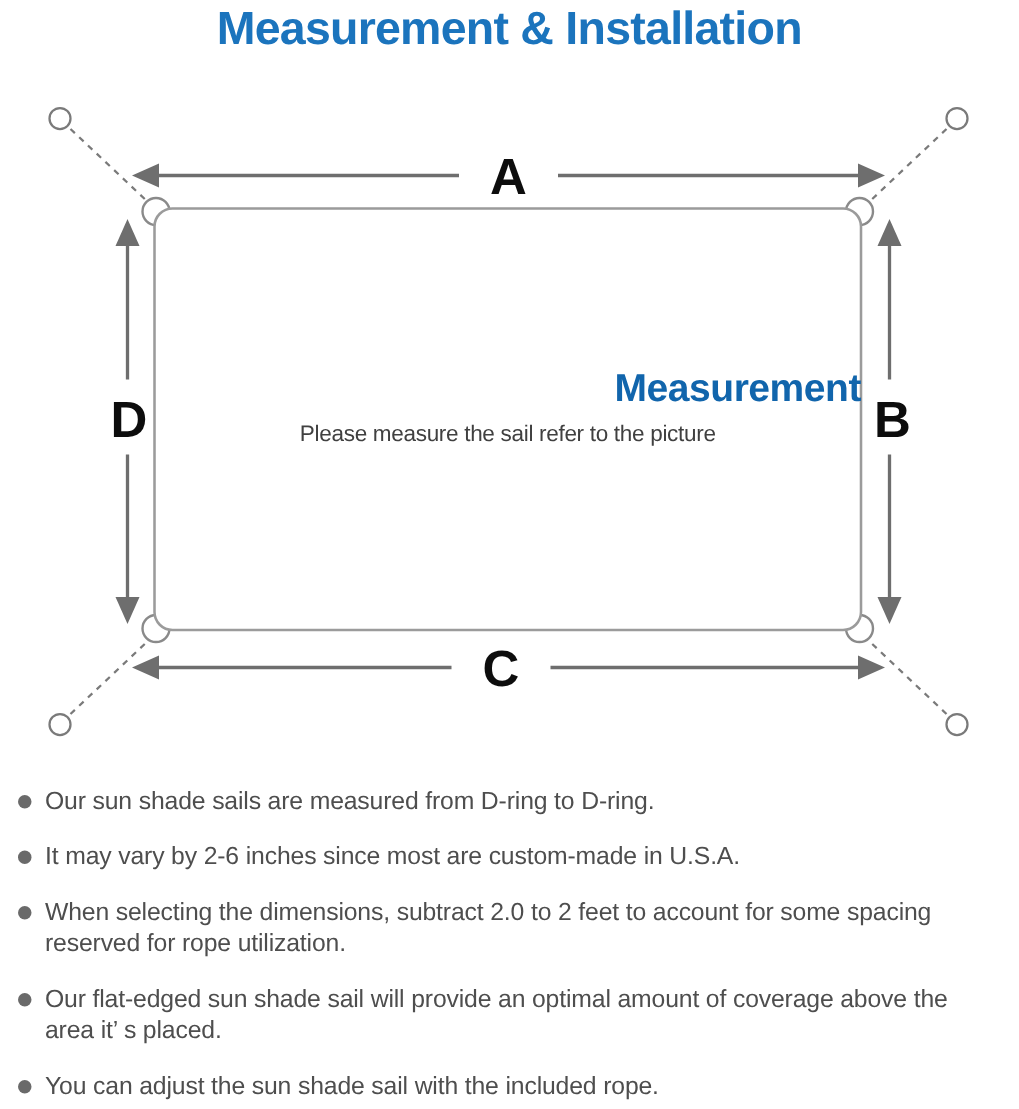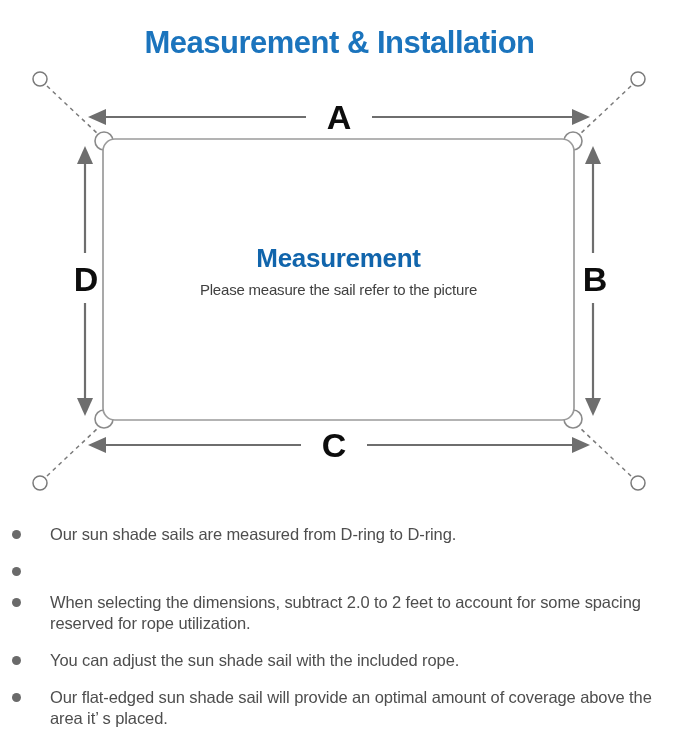--- a/index.html
+++ b/index.html
@@ -14,21 +14,20 @@
   .title {
     position: absolute;
     top: 1px;
     left: 0;
     width: 679px;
     text-align: center;
     font-size: 31px;
     font-weight: bold;
     letter-spacing: -0.5px;
     color: #1b74bd;
-    margin-top: 24px;
   }
   .diagram {
     position: absolute;
     top: 0;
     left: 0;
   }
   .dim-label {
     font-family: "Liberation Sans", sans-serif;
     font-size: 34px;
     font-weight: bold;
@@ -39,20 +38,21 @@
     left: 103px;
     top: 243px;
     width: 471px;
     text-align: center;
   }
   .center-heading {
     font-size: 26px;
     font-weight: bold;
     letter-spacing: -0.3px;
     color: #1165ac;
+    text-align: right;
   }
   .center-sub {
     margin-top: 7px;
     font-size: 15px;
     letter-spacing: -0.2px;
     color: #404040;
   }
   .notes {
     position: absolute;
     top: 524px;
@@ -70,21 +70,20 @@
     height: 9px;
     border-radius: 50%;
     background: #6a6a6a;
     margin: 6px 9px 0 0;
   }
   .note-text {
     font-size: 16.5px;
     line-height: 21px;
     letter-spacing: -0.1px;
     color: #4e4e4e;
-    margin-left: 20px;
   }
 </style>
 </head>
 <body>
 
 <div class="page">
 
   <div class="title">Measurement &amp; Installation</div>
 
   <svg class="diagram" width="679" height="520" viewBox="0 0 679 520">
@@ -150,28 +149,29 @@
     <div class="center-sub">Please measure the sail refer to the picture</div>
   </div>
 
   <div class="notes">
     <div class="note">
       <span class="dot"></span>
       <span class="note-text">Our sun shade sails are measured from D-ring to D-ring.</span>
     </div>
     <div class="note">
       <span class="dot"></span>
+      <span class="note-text">It may vary by 2-6 inches since most are custom-made in U.S.A.</span>
     </div>
     <div class="note">
       <span class="dot"></span>
       <span class="note-text">When selecting the dimensions, subtract 2.0 to 2 feet to account for some spacing reserved for rope utilization.</span>
     </div>
     <div class="note">
       <span class="dot"></span>
-      <span class="note-text">You can adjust the sun shade sail with the included rope.</span>
+      <span class="note-text">Our flat-edged sun shade sail will provide an optimal amount of coverage above the area it’ s placed.</span>
     </div>
     <div class="note">
       <span class="dot"></span>
-      <span class="note-text">Our flat-edged sun shade sail will provide an optimal amount of coverage above the area it’ s placed.</span>
+      <span class="note-text">You can adjust the sun shade sail with the included rope.</span>
     </div>
   </div>
 
 </div>
 
 </body></html>

